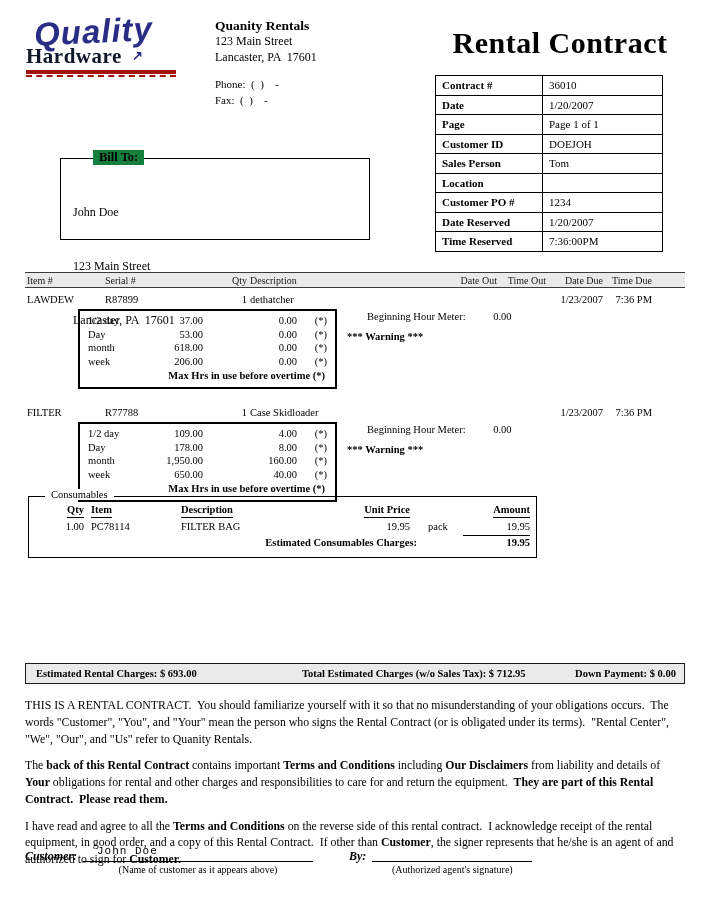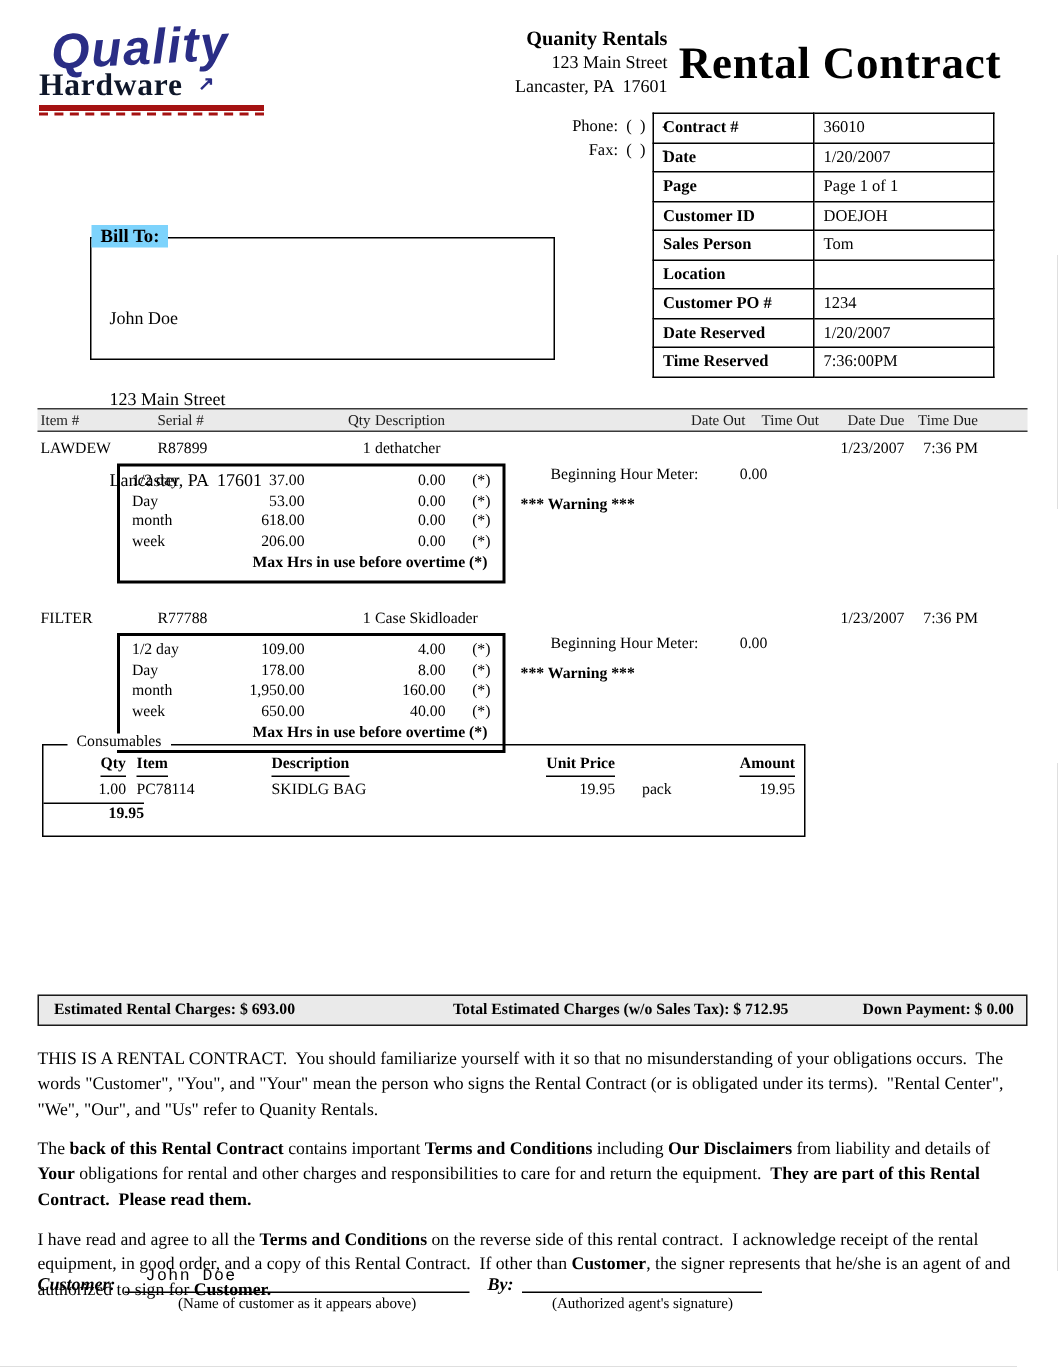--- a/index.html
+++ b/index.html
@@ -9,36 +9,36 @@
 
   
   .logo { left:26px; top:12px; width:160px; }
   .logo-w1 { font-family:"Liberation Sans", sans-serif; font-weight:bold; font-style:italic; font-size:33px; color:#2a2d85; display:block; transform:rotate(-3deg); letter-spacing:1px; margin-left:8px; }
   .logo-w2 { font-family:Liberation Serif, serif; font-weight:bold; font-size:21px; color:#0f172a; display:block; margin-top:-6px; letter-spacing:0.5px; }
   .logo-arrow { position:absolute; top:36px; left:106px; color:#2a2d85; font-size:13px; font-weight:bold; }
   .logo-bar { height:4px; background:#a51212; margin-top:1px; width:150px; }
   .logo-dash { height:0; border-bottom:2px dashed #a51212; margin-top:1px; width:150px; }
 
   
-  .company { left:215px; top:18px; width:230px; text-align:right; }
+  .company { left:215px; top:18px; width:230px; text-align:left; }
   .company-name { font-weight:bold; font-size:13.5px; }
   .company-line { font-size:12px; line-height:1.3; }
   .company-contact { font-size:11px; margin-top:12px; line-height:1.4; }
 
   
   .doc-title { left:430px; top:26px; width:260px; text-align:center; font-size:30px; font-weight:bold; letter-spacing:0.5px; }
 
   
   .cinfo { left:435px; top:75px; width:228px; border-collapse:collapse; }
   .cinfo td { border:1px solid #000; height:19.5px; font-size:11px; padding:1px 6px; vertical-align:middle;margin-top:30px; }
   .cinfo td.lbl { font-weight:bold; width:107px; }
 
   
   .billto { left:60px; top:158px; width:310px; height:82px; border:1px solid #000; }
-  .billto-legend { position:absolute; top:-9px; left:0; background:#7dd3fc; padding:0 6px; font-weight:bold; font-size:12.5px; }
+  .billto-legend { position:absolute; top:-9px; left:32px; background:#15803d; padding:0 6px; font-weight:bold; font-size:12.5px; }
   .billto-body { padding:8px 12px; font-size:12px; line-height:1.5; white-space:pre-wrap; }
 
   
   .items { left:25px; top:272px; width:660px; }
   .ihead { display:flex; align-items:center; height:16px; background:#eaeaea; border-top:1px solid #3a3a3a; border-bottom:1px solid #3a3a3a; font-size:10px; color:#1a1a1a; }
   .irow { display:flex; align-items:center; height:14px; font-size:10.5px; margin-top:4px; }
   .c1 { width:80px; padding-left:2px; }
   .c2 { width:100px; }
   .c3 { width:42px; text-align:right; }
   .c4 { flex:1; padding-left:3px; }
@@ -87,21 +87,21 @@
   .legal p { white-space:pre-wrap; margin-bottom:10px; }
   .b { font-weight:bold; }
 
   
   .sig { left:25px; top:845px; width:660px; display:flex; font-size:12px; }
   .sig-label { font-weight:bold; font-style:italic; padding-top:4px; }
   .sigline-wrap { margin-left:6px; }
   .sigline { width:230px; border-bottom:1px solid #000; font-family:"Liberation Mono", monospace; font-size:11px; padding:0 0 1px 14px; letter-spacing:1px; height:17px; }
   .sigline.short { width:160px; }
   .sigcap { font-size:10px; text-align:center; padding-top:2px; }
-  .by-col { margin-left:12px; }
+  .by-col { margin-left:36px; }
 </style>
 </head>
 <body>
 
 <div class="page">
 
   <div class="abs logo">
     <span class="logo-w1">Quality</span>
     <span class="logo-arrow">↗</span>
     <span class="logo-w2">Hardware</span>
@@ -284,26 +284,27 @@
       <div class="k1"><span class="hul">Qty</span></div>
       <div class="k2"><span class="hul">Item</span></div>
       <div class="k3"><span class="hul">Description</span></div>
       <div class="k4"><span class="hul">Unit Price</span></div>
       <div class="k5"></div>
       <div class="k6"><span class="hul">Amount</span></div>
     </div>
     <div class="consrow">
       <div class="k1">1.00</div>
       <div class="k2">PC78114</div>
-      <div class="k3">SKIDLG BAG</div>
+      <div class="k3">FILTER BAG</div>
       <div class="k4">19.95</div>
       <div class="k5">pack</div>
       <div class="k6">19.95</div>
     </div>
     <div class="consfoot">
+      <div class="consfoot-label">Estimated Consumables Charges:</div>
       <div class="consfoot-amt">19.95</div>
     </div>
   </div>
 
   <div class="abs totals">
     <span class="tot-left">Estimated Rental Charges:  $ 693.00</span>
     <span class="tot-mid">Total Estimated Charges (w/o Sales Tax):  $ 712.95</span>
     <span class="tot-right">Down Payment:  $ 0.00</span>
   </div>
 

